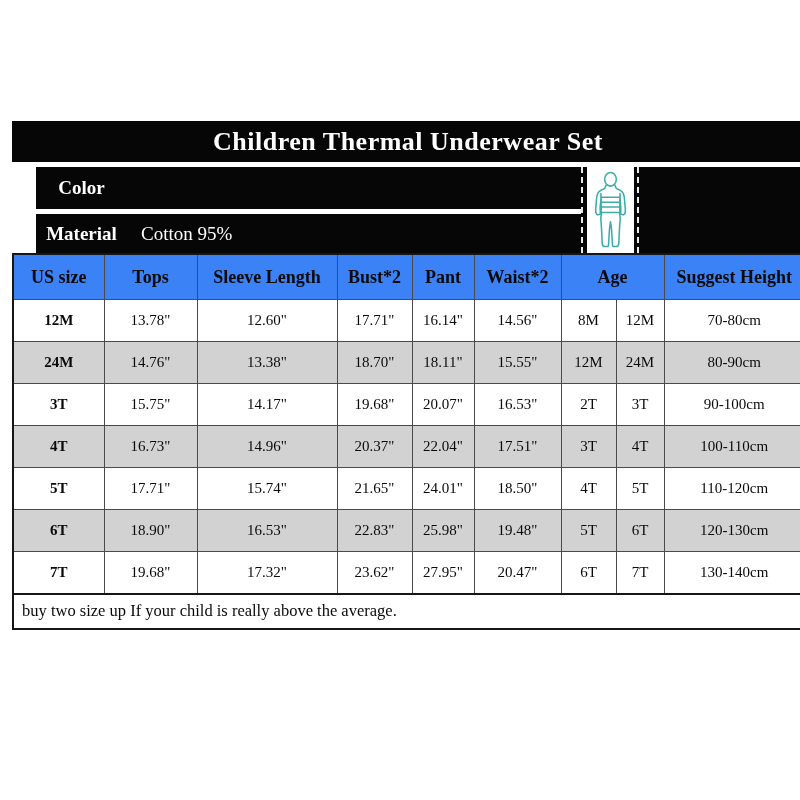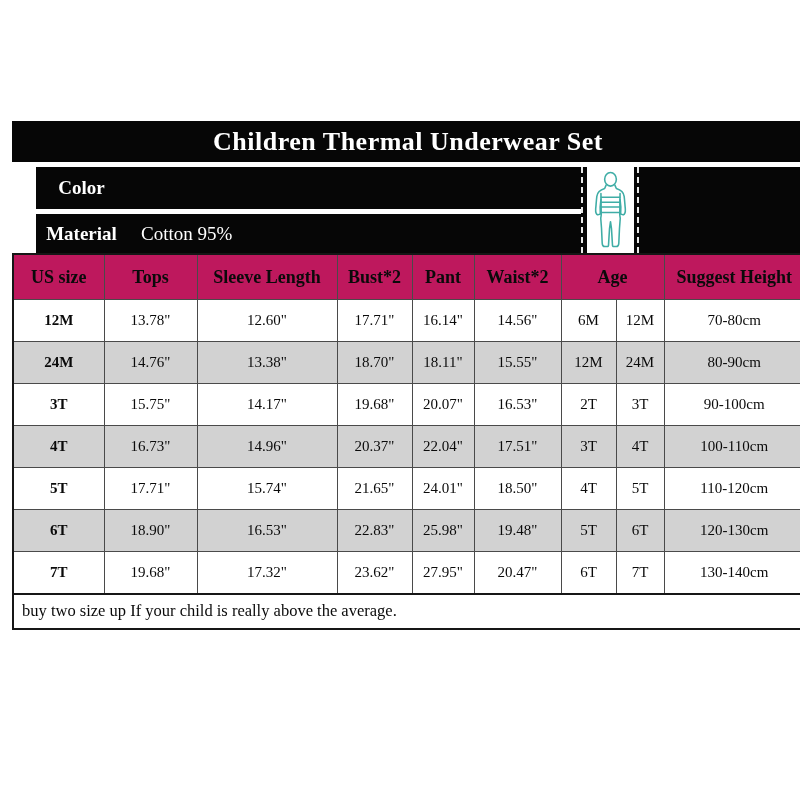--- a/index.html
+++ b/index.html
@@ -27,21 +27,21 @@
   .info-right { flex: 1; background: #060606; display: flex; align-items: stretch; }
   .dashed-line { width: 0; border-left: 2px dashed #e9e9e9; }
   .figure-box { width: 47px; background: #ffffff; margin-left: 4px; margin-right: 3px;
                 display: flex; align-items: center; justify-content: center; }
   .age-note { flex: 1; color: #ffffff; display: flex; align-items: center; justify-content: center;
               font-size: 21px; }
 
   
   table.size-table { width: 792px; border-collapse: collapse; table-layout: fixed;
                      border: 2px solid #161616; }
-  table.size-table th { height: 42px; background: #be185d; font-size: 18px; font-weight: bold;
+  table.size-table th { height: 42px; background: #3b82f6; font-size: 18px; font-weight: bold;
                         border: 1px solid #4a4a4a; text-align: center; color: #0a0a0a; }
   table.size-table td { height: 39px; font-size: 15px; text-align: center;
                         border: 1px solid #4a4a4a; color: #0a0a0a; }
   table.size-table tbody tr:nth-child(even) { background: #d2d2d2; }
   table.size-table td.first-col { font-weight: bold; }
 
   
   .note-box { border: 2px solid #161616; border-top: none; padding: 5px 8px 7px;
               font-size: 16.5px; line-height: 1.28; color: #0a0a0a; }
   .note-line1 { text-align: justify; text-align-last: justify; }
@@ -108,21 +108,21 @@
         </tr>
     </thead>
     <tbody>
         <tr>
           <td class="first-col">12M</td>
           <td>13.78"</td>
           <td>12.60"</td>
           <td>17.71"</td>
           <td>16.14"</td>
           <td>14.56"</td>
-          <td>6M</td>
+          <td>8M</td>
           <td>12M</td>
           <td>70-80cm</td>
         </tr>
         <tr>
           <td class="first-col">24M</td>
           <td>14.76"</td>
           <td>13.38"</td>
           <td>18.70"</td>
           <td>18.11"</td>
           <td>15.55"</td>

